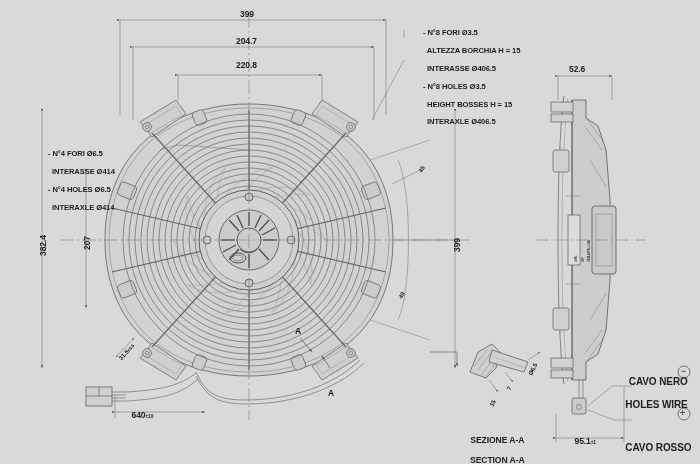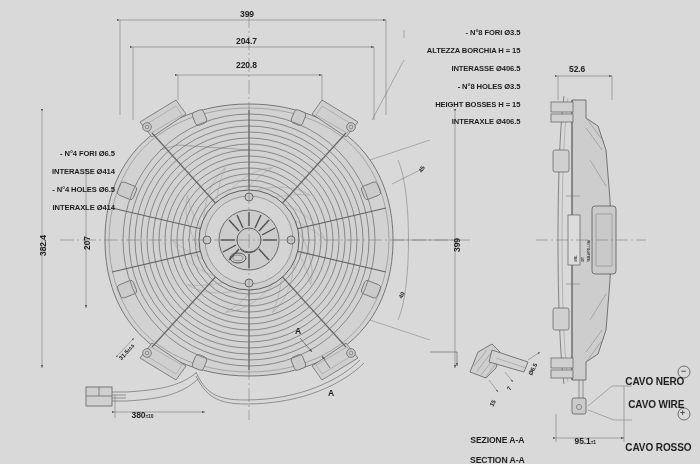--- a/index.html
+++ b/index.html
@@ -14,21 +14,21 @@
   .lbl{
     position:absolute;
     font-family:"Liberation Sans", sans-serif;
     color:#2a2a2a;
     white-space:pre;
     line-height:1.18;
     letter-spacing:-0.1px;
   }
   .dim{font-size:8.5px;font-weight:bold;color:#222;}
   .dimsm{font-size:6px;font-weight:bold;color:#222;}
-  .note{font-size:7.6px;font-weight:bold;color:#1d1d1d;text-align:right;}
+  .note{font-size:7.6px;font-weight:bold;color:#1d1d1d;}
   .sect{font-size:8.6px;font-weight:bold;color:#1d1d1d;text-align:center;}
   .amark{font-size:8.5px;font-weight:bold;color:#222;}
   .wirelbl{font-size:10px;font-weight:bold;color:#1d1d1d;text-align:right;}
   .rot90{transform:rotate(-90deg);transform-origin:left top;}
   .plate{font-size:2.6px;font-weight:bold;color:#333;line-height:1.25;}
 </style>
 </head>
 <body>
 
 <svg id="sheet" viewBox="0 0 700 464">
@@ -407,21 +407,21 @@
 <div class="lbl dim rot90" style="left:452px;top:252px;">399</div>
 
 <div class="lbl dimsm" style="left:419px;top:166px;transform:rotate(-62deg);">45</div>
 <div class="lbl dimsm" style="left:399px;top:292px;transform:rotate(-62deg);">40</div>
 
 <div class="lbl dimsm" style="left:112px;top:344px;transform:rotate(-48deg);">
   <span>31.5</span><span style="font-size:4.5px;">±0.5</span>
 </div>
 
 <div class="lbl dim" style="left:127px;top:400px;">
-  <span>380</span><span style="font-size:5px;">±10</span>
+  <span>640</span><span style="font-size:5px;">±10</span>
 </div>
 
 <div class="lbl amark" style="left:295px;top:326px;">A</div>
 <div class="lbl amark" style="left:328px;top:388px;">A</div>
 
 <div class="lbl dimsm" style="left:527px;top:366px;transform:rotate(-62deg);">Ø6.5</div>
 <div class="lbl dimsm" style="left:508px;top:385px;transform:rotate(-62deg);">7</div>
 <div class="lbl dimsm" style="left:490px;top:400px;transform:rotate(-62deg);">15</div>
 
 <div class="lbl sect" style="left:450px;top:425px;width:90px;">
@@ -429,21 +429,21 @@
   <span>SECTION A-A</span>
 </div>
 
 <div class="lbl dim" style="left:569px;top:64px;text-align:right;">52.6</div>
 <div class="lbl dim" style="left:570px;top:426px;">
   <span>95.1</span><span style="font-size:5px;">±1</span>
 </div>
 
 <div class="lbl wirelbl" style="left:620px;top:364px;">
   <span>CAVO NERO</span><br>
-  <span>CAVO WIRE</span>
+  <span>HOLES WIRE</span>
 </div>
 <div class="lbl wirelbl" style="left:620px;top:430px;">
   <span>CAVO ROSSO</span><br>
   <span>RED WIRE</span>
 </div>
 <div class="lbl" style="left:681px;top:366px;font-size:9px;font-weight:bold;color:#4f4f4f;">−</div>
 <div class="lbl" style="left:680px;top:408px;font-size:9px;font-weight:bold;color:#4f4f4f;">+</div>
 
 <div class="lbl plate rot90" style="left:572px;top:263px;">
   <span>SPAL</span><br>

